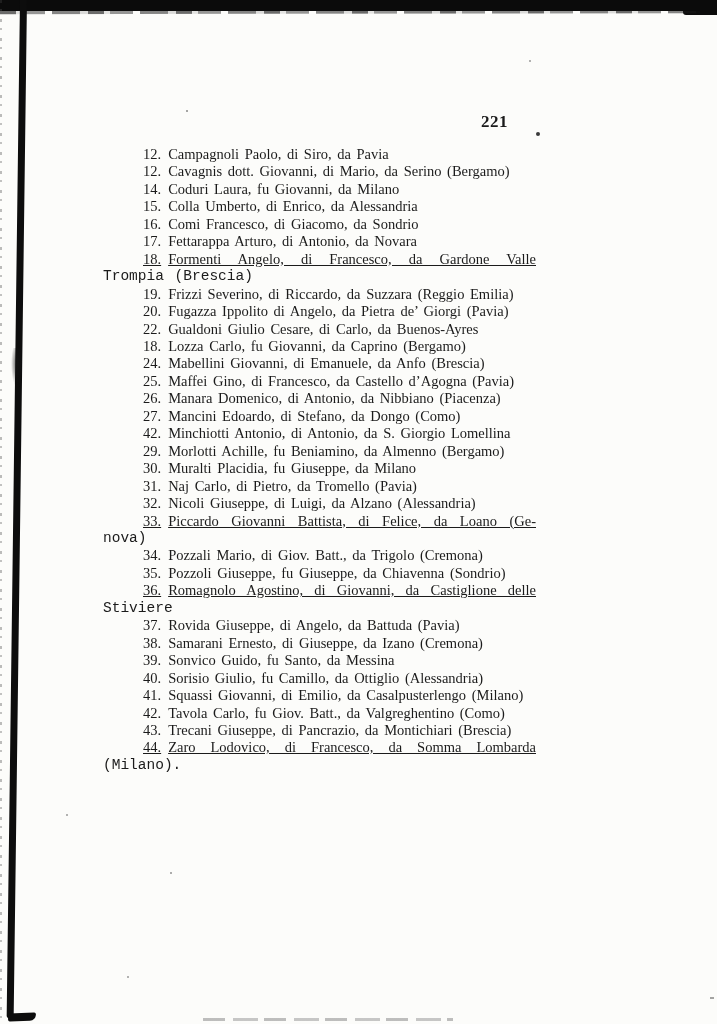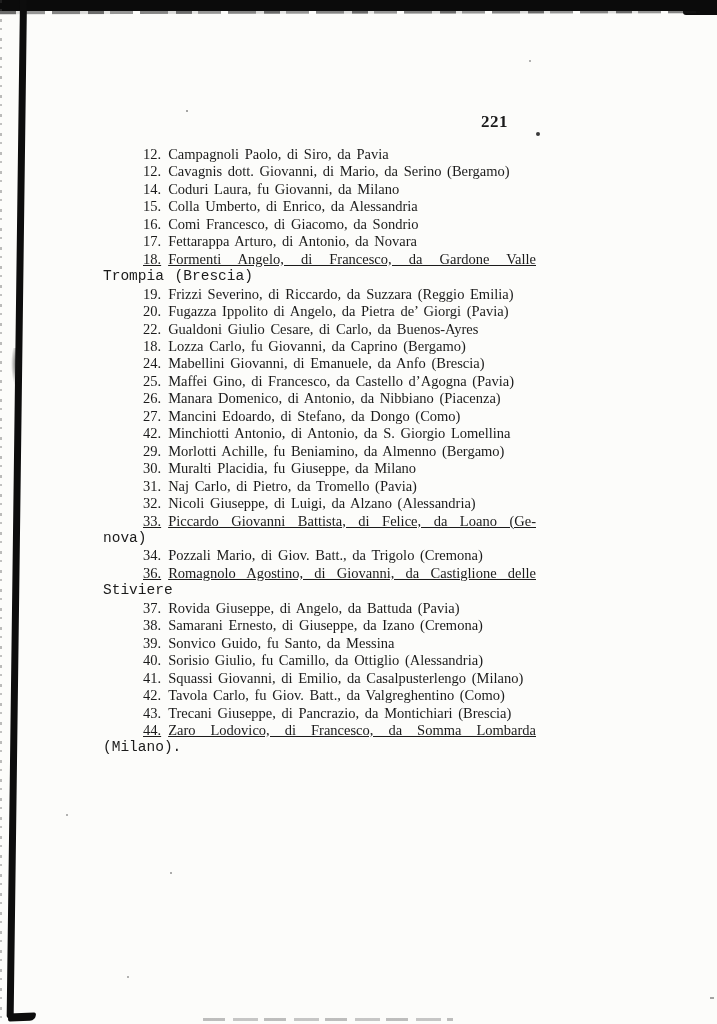--- a/index.html
+++ b/index.html
@@ -196,20 +196,24 @@
   <p class="entry">
     <span class="first justified"><span class="num">33.</span><span>Piccardo Giovanni Battista, di Felice, da Loano (Ge-</span></span>
     <span class="second">nova)</span>
   </p>
 
   <p class="entry">
     <span class="first"><span class="num">34.</span><span>Pozzali Mario, di Giov. Batt., da Trigolo (Cremona)</span></span>
 
   </p>
 
+  <p class="entry">
+    <span class="first"><span class="num">35.</span><span>Pozzoli Giuseppe, fu Giuseppe, da Chiavenna (Sondrio)</span></span>
+
+  </p>
 
   <p class="entry">
     <span class="first justified"><span class="num">36.</span><span>Romagnolo Agostino, di Giovanni, da Castiglione delle</span></span>
     <span class="second">Stiviere</span>
   </p>
 
   <p class="entry">
     <span class="first"><span class="num">37.</span><span>Rovida Giuseppe, di Angelo, da Battuda (Pavia)</span></span>
 
   </p>

